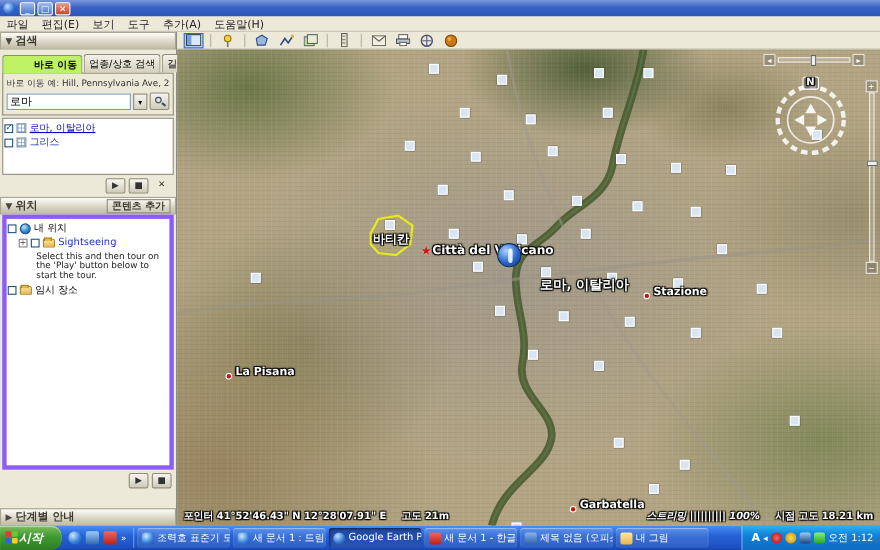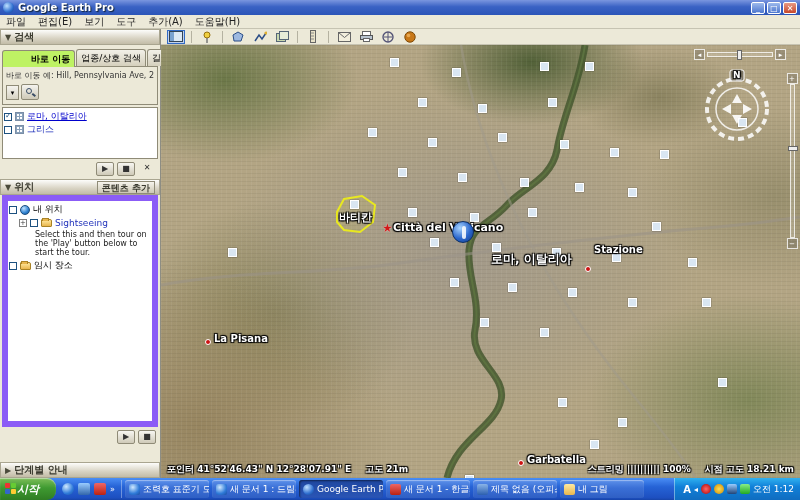--- a/index.html
+++ b/index.html
@@ -66,21 +66,21 @@
   .globe-ico { width:10px; height:10px; border-radius:50%; flex:0 0 auto;
     background:radial-gradient(circle at 35% 30%,#bfe2ff,#2f81d0 60%,#14508e); border:1px solid #1b4c7e; }
   .link { color:#0000cc; text-decoration:underline; }
   .blue { color:#2233bb; }
 
   .btn-row { display:flex; justify-content:flex-end; gap:3px; padding:3px 4px; }
   .sm-btn { width:18px; height:14px; background:linear-gradient(#f7f6f1,#cfcab8); border:1px solid #8f8b77;
     border-radius:2px; font-size:8px; line-height:12px; text-align:center; color:#333; }
   .sm-btn.flat { border:none; background:none; }
 
-  .places-body { background:#fff; border:6px solid #8b5cf6; margin:0 2px; height:232px; padding:2px 1px;
+  .places-body { background:#fff; border:4px solid #8b5cf6; margin:0 2px; height:232px; padding:2px 1px;
     font-size:9px; overflow:hidden; }
   .desc { color:#222; font-size:8px; line-height:9px; margin:1px 2px 2px 26px; }
 
   .collapsed-bar { position:absolute; left:0; bottom:0; width:100%; }
 
   
   .toolbar { position:absolute; left:161px; top:29px; width:639px; height:16px; background:#ece9d8;
     border-bottom:1px solid #c6c3b2; display:flex; align-items:center; gap:4px; padding:0 6px; }
   .tool { width:18px; height:14px; display:flex; align-items:center; justify-content:center; border:1px solid transparent; }
   .tool.active { border:1px solid #316ac5; background:#c1d2ee; }
@@ -124,21 +124,21 @@
   .tilt-handle { position:absolute; left:45%; top:-3px; width:5px; height:10px; background:#eee; border:1px solid #666; }
   .compass { position:absolute; right:26px; top:24px; width:74px; height:74px; }
   .zoom-slider { position:absolute; right:2px; top:28px; width:12px; height:176px; display:flex; flex-direction:column; align-items:center; }
   .zoom-track { flex:1; width:5px; border:1px solid rgba(255,255,255,.75); background:rgba(255,255,255,.15); position:relative; }
   .zoom-handle { position:absolute; top:40%; left:-3px; width:10px; height:5px; background:#eee; border:1px solid #666; }
 
   
   .status-overlay { position:absolute; left:0; bottom:2px; width:100%; display:flex; gap:14px; padding:0 6px;
     font-size:9px; color:#fff; font-weight:bold;
     text-shadow:1px 1px 1px #000, -1px 1px 1px #000, 1px -1px 1px #000, -1px -1px 1px #000; white-space:nowrap; }
-  .status-overlay .right { margin-left:auto; }
+  .status-overlay .right { margin-left:auto;font-style:italic; }
 
   
   .taskbar { position:absolute; left:0; top:478px; width:800px; height:22px;
     background:linear-gradient(#4a8ef5,#2663d6 40%,#1d4fc0 90%,#1744a8); display:flex; align-items:center; }
   .start-btn { height:22px; width:56px; border-radius:0 9px 9px 0;
     background:linear-gradient(#7ebf5a,#3f9a31 45%,#2f7d23); color:#fff; font-weight:bold; font-style:italic;
     font-size:11px; display:flex; align-items:center; gap:0; padding:0 8px 0 5px;
     box-shadow:inset 0 1px 1px rgba(255,255,255,.5); }
   .start-flag { width:12px; height:12px; display:grid; grid-template-columns:5px 5px; grid-template-rows:5px 5px; gap:1px; }
   .start-flag span { border-radius:1px; }
@@ -158,21 +158,20 @@
     background:linear-gradient(#2fb1f0,#1180d8 40%,#0f6cc0); border-left:1px solid rgba(255,255,255,.4);
     color:#fff; font-size:9px; }
   .tray-ico { width:10px; height:10px; border-radius:2px; }
   .ime { font-weight:bold; font-size:10px; }
 </style>
 </head>
 <body>
 
 <div class="titlebar">
   <div class="app-icon"></div>
-  <div class="title">Google Earth Pro</div>
   <div class="win-btns">
     <div class="win-btn">_</div>
     <div class="win-btn">□</div>
     <div class="win-btn close">✕</div>
   </div>
 </div>
 
 <div class="menubar">
   <span>파일</span>
   <span>편집(E)</span>
@@ -191,20 +190,21 @@
 
   <div class="tabs">
     <div class="tab active">바로 이동</div>
     <div class="tab">업종/상호 검색</div>
     <div class="tab">길찾기</div>
   </div>
 
   <div class="tab-body">
     <div class="hint">바로 이동 예: Hill, Pennsylvania Ave, 20006</div>
     <div class="search-row">
+      <input class="search-input" value="로마" style="">
       <div class="combo-arrow">▾</div>
       <div class="search-btn">
         <div class="mag"></div>
       </div>
     </div>
   </div>
 
   <div class="results">
     <div class="tree-row">
       <div class="cb checked"></div>
@@ -387,21 +387,21 @@
       <div class="photo-icon" style="left: 304px; top: 430px;"></div>
       <div class="photo-icon" style="left: 429px; top: 395px;"></div>
     </div>
 
   <div class="map-label" style="left:178px; top:165px; font-size:11px">바티칸</div>
   <div class="red-star" style="left:221px; top:176px">★</div>
   <div class="map-label" style="left:232px; top:176px; font-size:11px">Città del Vaticano</div>
   <div class="big-poi" style="left:291px; top:176px"></div>
   <div class="map-label" style="left:330px; top:206px; font-size:12px">로마, 이탈리아</div>
   <div class="red-dot" style="left:424px; top:221px"></div>
-  <div class="map-label" style="left:433px; top:199px; font-size:10px">Stazione</div>
+  <div class="map-label" style="left:433px; top:215px; font-size:10px">Stazione</div>
   <div class="red-dot" style="left:44px; top:294px"></div>
   <div class="map-label" style="left:53px; top:288px; font-size:10px">La Pisana</div>
   <div class="red-dot" style="left:357px; top:415px"></div>
   <div class="map-label" style="left:366px; top:409px; font-size:10px">Garbatella</div>
 
   <div class="tilt-slider">
     <div class="nav-btn">◂</div>
     <div class="tilt-track">
       <div class="tilt-handle"></div>
     </div>

